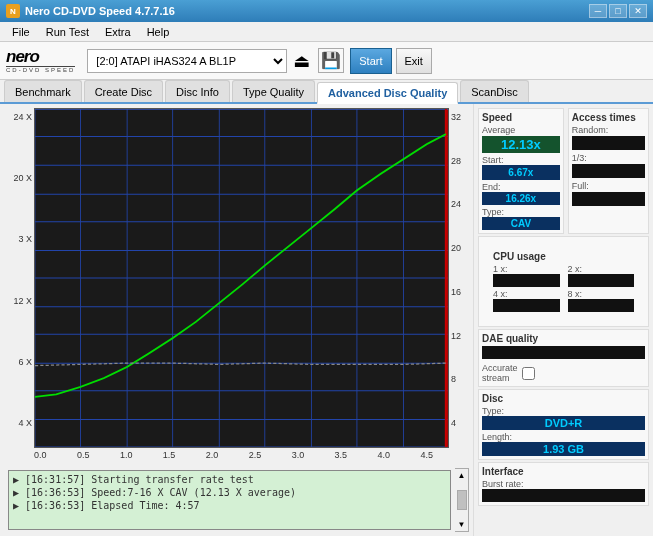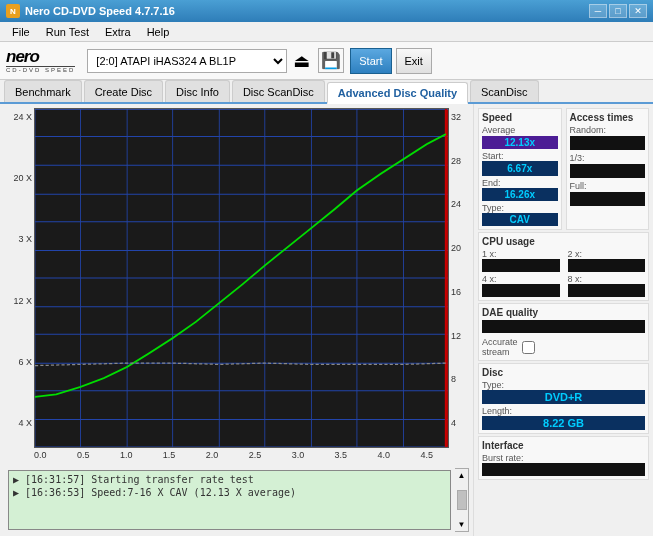--- a/index.html
+++ b/index.html
@@ -82,21 +82,21 @@
   <div style="font-size:18px;cursor:pointer;margin:0 2px;">⏏</div>
   <div style="font-size:16px;cursor:pointer;margin:0 2px;border:1px solid #aaa;padding:2px;">💾</div>
   <div class="toolbar-btn primary">Start</div>
   <div class="toolbar-btn">Exit</div>
 </div>
 
 <div id="tabs">
   <div class="tab">Benchmark</div>
   <div class="tab">Create Disc</div>
   <div class="tab">Disc Info</div>
-  <div class="tab">Disc ScanDisc</div>
+  <div class="tab">Type Quality</div>
   <div class="tab active">Advanced Disc Quality</div>
   <div class="tab">ScanDisc</div>
 </div>
 
 <div id="main">
 
   <div id="chart-container">
     <div id="chart-wrapper">
 
       <div id="y-axis-left">
@@ -169,57 +169,58 @@
       <span>3.0</span>
       <span>3.5</span>
       <span>4.0</span>
       <span>4.5</span>
     </div>
 
     <div style="display:flex;margin:2px 0 0 0;">
       <div id="log-area" style="flex:1;background:#d4f0d4;border:1px solid #888;">
         <div class="log-entry">▶ [16:31:57]  Starting transfer rate test</div>
         <div class="log-entry">▶ [16:36:53]  Speed:7-16 X CAV (12.13 X average)</div>
+        <div class="log-entry">▶ [16:36:53]  Elapsed Time: 4:57</div>
       </div>
       <div style="width:14px;background:#f0f0f0;border:1px solid #aaa;border-left:none;display:flex;flex-direction:column;justify-content:space-between;align-items:center;padding:2px 0;">
         <div style="font-size:8px;">▲</div>
         <div style="width:10px;height:20px;background:#c0c0c0;border:1px solid #aaa;"></div>
         <div style="font-size:8px;">▼</div>
       </div>
     </div>
   </div>
 
   <div id="right-panel">
 
     <div style="display:flex;gap:4px;">
 
       <div style="flex:1;background:#f8f8f8;border:1px solid #ddd;padding:3px;">
         <div style="font-size:10px;font-weight:bold;color:#333;margin-bottom:2px;">Speed</div>
         <div style="font-size:9px;color:#555;margin-bottom:1px;">Average</div>
-        <div style="background:#4c1d95;color:#00ccff;font-size:10px;font-weight:bold;text-align:center;padding:1px 19px;margin-bottom:2px;">12.13x</div>
+        <div style="background:#14532d;color:#00ccff;font-size:13px;font-weight:bold;text-align:center;padding:1px 19px;margin-bottom:2px;">12.13x</div>
         <div style="font-size:9px;color:#555;">Start:</div>
         <div style="background:#0a3060;color:#00ccff;font-size:10px;font-weight:bold;text-align:center;padding:2px 2px;margin-bottom:2px;">6.67x</div>
         <div style="font-size:9px;color:#555;">End:</div>
         <div style="background:#0a3060;color:#00ccff;font-size:10px;font-weight:bold;text-align:center;padding:1px 2px;margin-bottom:2px;">16.26x</div>
         <div style="font-size:9px;color:#555;">Type:</div>
         <div style="background:#0a3060;color:#00ccff;font-size:10px;font-weight:bold;text-align:center;padding:1px 2px;">CAV</div>
       </div>
 
       <div style="flex:1;background:#f8f8f8;border:1px solid #ddd;padding:3px;">
         <div style="font-size:10px;font-weight:bold;color:#333;margin-bottom:2px;">Access times</div>
         <div style="font-size:9px;color:#555;margin-bottom:1px;">Random:</div>
         <div style="background:#111;height:14px;margin-bottom:3px;"></div>
         <div style="font-size:9px;color:#555;margin-bottom:1px;">1/3:</div>
         <div style="background:#111;height:14px;margin-bottom:3px;"></div>
         <div style="font-size:9px;color:#555;margin-bottom:1px;">Full:</div>
         <div style="background:#111;height:14px;"></div>
       </div>
     </div>
 
-    <div style="background:#f8f8f8;border:1px solid #ddd;padding:3px;">
+    <div style="background:#f8f8f8;border:1px solid #ddd;padding:14px;">
       <div style="font-size:10px;font-weight:bold;color:#333;margin-bottom:2px;">CPU usage</div>
       <div style="display:flex;gap:8px;">
         <div style="flex:1;">
           <div style="font-size:9px;color:#555;">1 x:</div>
           <div style="background:#111;height:13px;margin-bottom:2px;"></div>
           <div style="font-size:9px;color:#555;">4 x:</div>
           <div style="background:#111;height:13px;"></div>
         </div>
         <div style="flex:1;">
           <div style="font-size:9px;color:#555;">2 x:</div>
@@ -238,21 +239,21 @@
 stream</span>
         <input type="checkbox" style="width: 13px; height: 13px;">
       </div>
     </div>
 
     <div style="background:#f8f8f8;border:1px solid #ddd;padding:3px;">
       <div style="font-size:10px;font-weight:bold;color:#333;margin-bottom:2px;">Disc</div>
       <div style="font-size:9px;color:#555;">Type:</div>
       <div style="background:#0a3060;color:#00ccff;font-size:11px;font-weight:bold;text-align:center;padding:1px 2px;margin-bottom:2px;">DVD+R</div>
       <div style="font-size:9px;color:#555;">Length:</div>
-      <div style="background:#0a3060;color:#00ccff;font-size:11px;font-weight:bold;text-align:center;padding:1px 2px;">8.22 GB</div>
+      <div style="background:#0a3060;color:#00ccff;font-size:11px;font-weight:bold;text-align:center;padding:1px 2px;">1.93 GB</div>
     </div>
 
     <div style="background:#f8f8f8;border:1px solid #ddd;padding:3px;">
       <div style="font-size:10px;font-weight:bold;color:#333;margin-bottom:2px;">Interface</div>
       <div style="font-size:9px;color:#555;">Burst rate:</div>
       <div style="background:#111;height:13px;"></div>
     </div>
 
   </div>
 </div>

